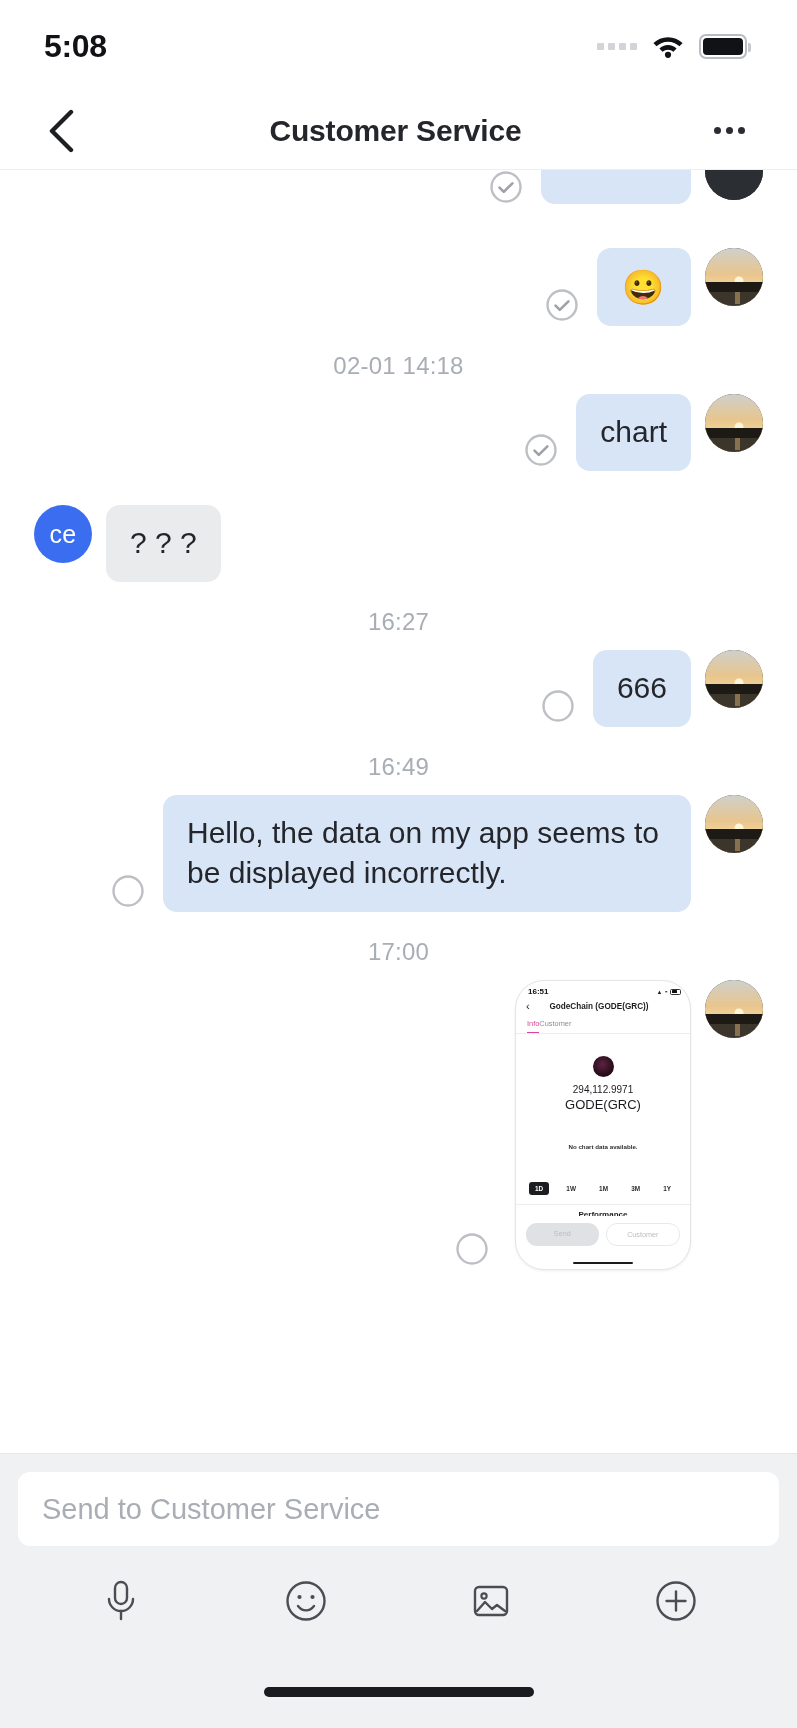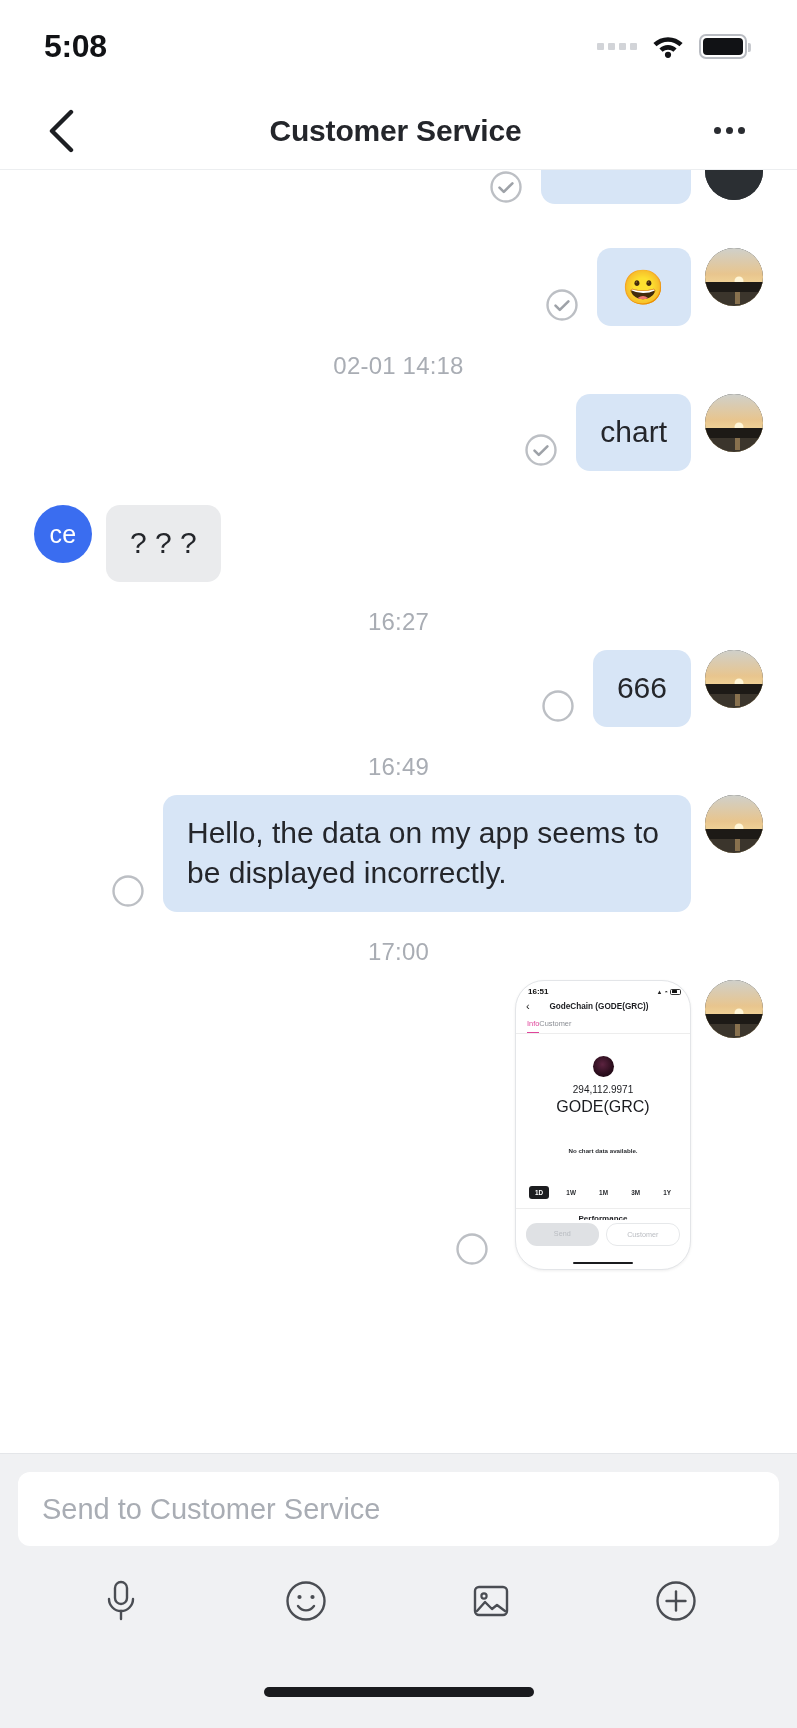--- a/index.html
+++ b/index.html
@@ -252,21 +252,21 @@
     border-radius: 50%;
     background: radial-gradient(circle at 45% 40%, #5c2340 0%, #2a0d1c 60%, #16060e 100%);
     margin-bottom: 7px;
   }
   .token-amount {
     font-size: 10px;
     color: #1b1c20;
     line-height: 1.25;
   }
   .token-symbol {
-    font-size: 16px;
+    font-size: 13px;
     color: #1b1c20;
     line-height: 1.25;
   }
   .shot-nochart {
     text-align: center;
     font-size: 6.2px;
     font-weight: 700;
     color: #2b2d31;
     margin-top: 30px;
   }

